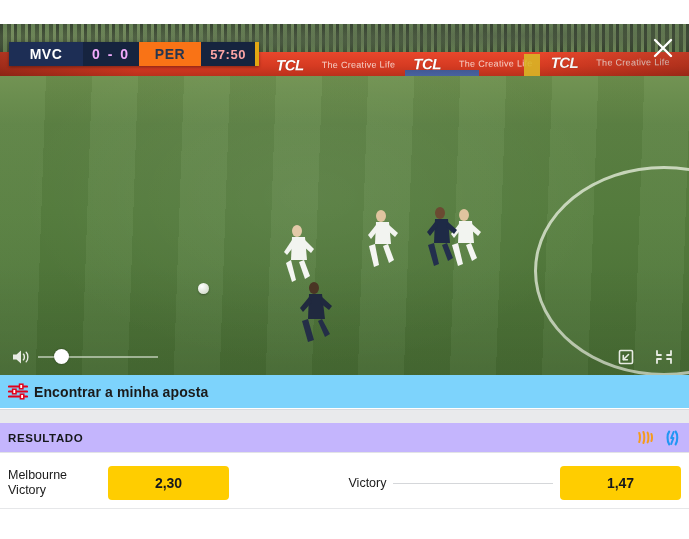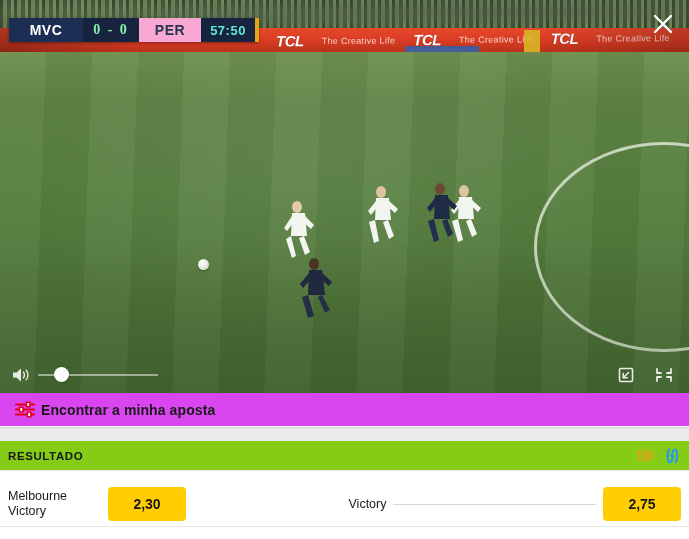--- a/index.html
+++ b/index.html
@@ -8,23 +8,24 @@
     height: 539px;
     overflow: hidden;
     background: #ffffff;
     font-family: "Liberation Sans", sans-serif;
   }
 
   
   .player {
     position: relative;
     width: 689px;
-    height: 393px;
+    height: 351px;
     overflow: hidden;
     background: #3f6b2f;
+    margin-top: 24px;
   }
 
   
   .stands {
     position: absolute;
     top: 0; left: 0;
     width: 100%;
     height: 30px;
     background:
       repeating-linear-gradient(90deg,
@@ -150,33 +151,32 @@
     font-size: 14px;
     letter-spacing: .5px;
   }
   .sb-home {
     background: #1d2e55;
     color: #ffffff;
     width: 74px;
   }
   .sb-score {
     background: #16243f;
-    color: #86efac;
+    color: #f0abfc;
     width: 56px;
     letter-spacing: 2px;
-    font-family: Liberation Serif, serif;
   }
   .sb-away {
-    background: #f9a8d4;
+    background: #f97316;
     color: #27364f;
     width: 62px;
   }
   .sb-clock {
     background: #16243f;
-    color: #5eead4;
+    color: #fca5a5;
     width: 54px;
     font-size: 13px;
   }
   .sb-edge {
     width: 4px;
     background: #e2a712;
   }
 
   
   .close-btn {
@@ -235,24 +235,24 @@
   }
   .ctrl-btn {
     width: 22px; height: 22px;
     display: flex; align-items: center; justify-content: center;
     cursor: pointer;
   }
 
   
   .findbet {
     height: 34px;
-    background: #d946ef;
-    display: flex;
-    align-items: center;
-    padding: 0 15px;
+    background: #7dd3fc;
+    display: flex;
+    align-items: center;
+    padding: 0 8px;
     border-bottom: 1px solid #ffffff;
   }
   .findbet-icon {
     width: 20px; height: 18px;
     margin-right: 6px;
     display: flex; align-items: center; justify-content: center;
     flex: 0 0 auto;
   }
   .findbet-label {
     font-size: 14px;
@@ -262,21 +262,21 @@
   }
 
   
   .gap-strip {
     height: 14px;
     background: #e9eaec;
     border-top: 1px solid #d9dbde;
   }
   .market-header {
     height: 30px;
-    background: #84cc16;
+    background: #c4b5fd;
     display: flex;
     align-items: center;
     padding: 0 8px;
     border-bottom: 1px solid #e2e3e6;
   }
   .market-title {
     font-size: 11.5px;
     font-weight: bold;
     color: #16181c;
     letter-spacing: .6px;
@@ -284,24 +284,24 @@
   .market-icons {
     margin-left: auto;
     display: flex;
     align-items: center;
     gap: 9px;
   }
   .mi { width: 18px; height: 18px; display:flex; align-items:center; justify-content:center; cursor:pointer; }
 
   .odds-row {
     display: flex;
-    align-items: flex-start;
+    align-items: flex-end;
     background: #ffffff;
     height: 56px;
-    padding: 16px 4px;
+    padding: 8px 4px;
     border-bottom: 1px solid #e6e7e9;
   }
   .odds-cell {
     flex: 1 1 0;
     display: flex;
     align-items: center;
     min-width: 0;
     padding: 0 4px;
   }
   .odds-name {
@@ -313,21 +313,21 @@
   }
   .odds-dash {
     flex: 1 1 auto;
     height: 1px;
     background: #d5d7da;
     margin: 0 7px;
     min-width: 6px;
   }
   .odds-btn {
     flex: 0 0 auto;
-    width: 78px;
+    width: 121px;
     height: 34px;
     background: #ffcd00;
     border: none;
     border-radius: 4px;
     font-family: "Liberation Sans", sans-serif;
     font-size: 14px;
     font-weight: bold;
     color: #16181c;
     cursor: pointer;
     display: flex;
@@ -500,15 +500,15 @@
 </div>
 
 <div class="odds-row">
   <div class="odds-cell first">
     <span class="odds-name">Melbourne Victory</span>
     <button class="odds-btn">2,30</button>
   </div>
   <div class="odds-cell">
     <span class="odds-name">Victory</span>
     <span class="odds-dash"></span>
-    <button class="odds-btn">2,75</button>
+    <button class="odds-btn">1,47</button>
   </div>
 </div>
 
 </body></html>

